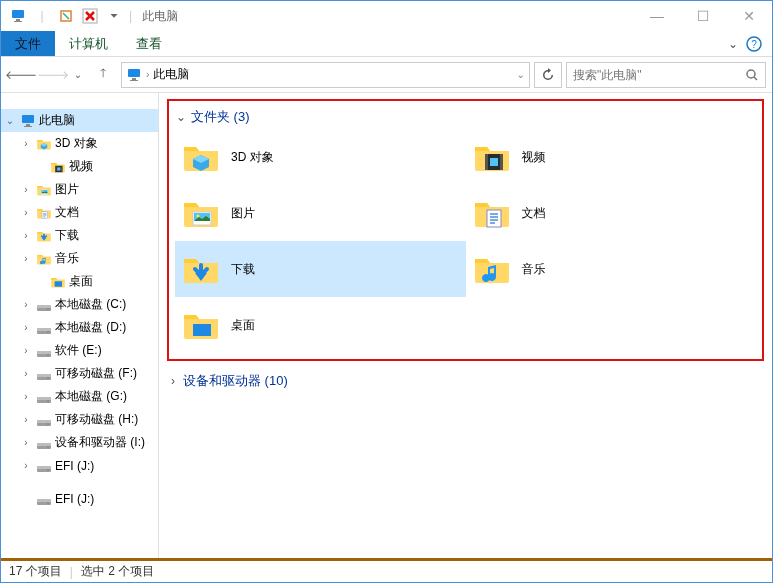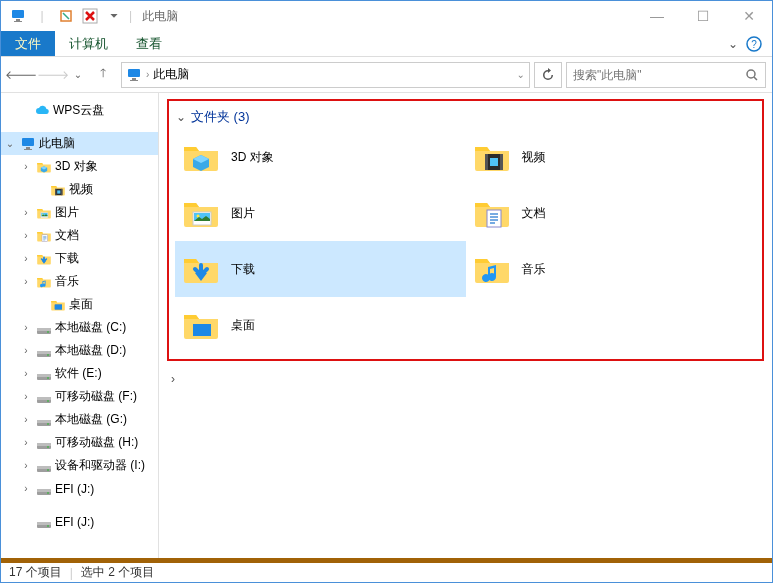--- a/index.html
+++ b/index.html
@@ -4,21 +4,21 @@
 <style>
 * { box-sizing: border-box; margin: 0; padding: 0; }
 body { font-family: "Microsoft YaHei", "Segoe UI", sans-serif; font-size: 12px; color: #000; background: #fff; width: 773px; height: 583px; overflow: hidden; border: 1px solid #4a90d9; }
 .titlebar { height: 30px; display: flex; align-items: center; background: #fff; }
 .titlebar-icons { display: flex; align-items: center; gap: 2px; padding-left: 6px; }
 .qat-btn { width: 22px; height: 22px; display: flex; align-items: center; justify-content: center; }
 .titlebar-text { flex: 1; padding-left: 8px; color: #666; font-size: 12px; }
 .winctl { width: 46px; height: 28px; display: flex; align-items: center; justify-content: center; color: #999; font-size: 14px; }
 .ribbon-tabs { height: 26px; display: flex; align-items: stretch; background: #fff; border-bottom: 1px solid #ddd; }
 .ribbon-tab { padding: 4px 14px; font-size: 13px; color: #14532d; display: flex; align-items: center; }
-.ribbon-tab.file { background: #1979ca; color: #fef9c3; }
+.ribbon-tab.file { background: #1979ca; color: #0f172a; }
 .ribbon-spacer { flex: 1; }
 .ribbon-help { display: flex; align-items: center; padding-right: 10px; gap: 8px; color: #666; }
 .navbar { height: 36px; display: flex; align-items: center; padding: 4px 6px; gap: 4px; background: #fff; border-bottom: 1px solid #e1e1e1; }
 .nav-btn { width: 28px; height: 28px; display: flex; align-items: center; justify-content: center; color: #666; }
 .breadcrumb { flex: 1; height: 26px; border: 1px solid #ccc; display: flex; align-items: center; padding: 0 4px; gap: 4px; }
 .bc-text { flex: 1; font-size: 12px; }
 .refresh-box { width: 28px; height: 26px; border: 1px solid #ccc; display: flex; align-items: center; justify-content: center; }
 .searchbox { width: 200px; height: 26px; border: 1px solid #ccc; display: flex; align-items: center; padding: 0 6px; color: #999; }
 .searchbox input { border: none; outline: none; flex: 1; font-size: 12px; color: #333; }
 .main { display: flex; height: calc(100% - 30px - 26px - 36px - 24px); }
@@ -30,21 +30,21 @@
 .divider-side { height: 10px; }
 .content { flex: 1; overflow: auto; position: relative; padding: 6px 8px; }
 .folders-box { border: 2px solid #d11; padding: 4px 6px 6px 6px; margin-bottom: 8px; }
 .group-header { display: flex; align-items: center; gap: 4px; color: #003399; font-size: 13px; padding: 3px 0; }
 .group-chev { width: 12px; text-align: center; color: #555; font-size: 12px; }
 .folder-grid { display: grid; grid-template-columns: 1fr 1fr; }
 .folder-item { display: flex; align-items: center; height: 56px; padding: 4px; gap: 8px; }
 .folder-item.selected { background: #cce8ff; }
 .fi-icon { width: 44px; height: 44px; display: flex; align-items: center; justify-content: center; }
 .fi-label { font-size: 12px; }
-.statusbar { height: 24px; border-top: 5px solid #a16207; display: flex; align-items: center; padding: 0 8px; font-size: 12px; color: #333; gap: 8px; }
+.statusbar { height: 24px; border-top: 3px solid #a16207; display: flex; align-items: center; padding: 0 8px; font-size: 12px; color: #333; gap: 8px; }
 .status-sep { color: #ccc; }
 .status-spacer { flex: 1; }
 svg { display: block; }
 </style>
 </head>
 <body>
 
 <svg width="0" height="0" style="position:absolute">
 <defs>
   <symbol id="ic-folder" viewBox="0 0 40 40">
@@ -170,29 +170,20 @@
     <input placeholder="搜索&quot;此电脑&quot;" style="">
     <svg width="14" height="14" viewBox="0 0 14 14">
         <circle cx="6" cy="6" r="4" fill="none" stroke="#777" stroke-width="1.5"></circle>
         <path d="M9 9l3 3" stroke="#777" stroke-width="1.5"></path>
       </svg>
   </div>
 </div>
 
 <div class="main">
   <div class="sidebar" id="sidebar">
-      <div class="tree-item" style="padding-left: 16px;">
-        <span class="chev"></span>
-    <span class="ticon">
-          <svg width="16" height="16">
-            <use href="#ic-cloud"></use>
-          </svg>
-        </span>
-    <span>WPS云盘</span>
-      </div>
       <div class="divider-side"></div>
       <div class="tree-item selected" style="padding-left: 2px;">
         <span class="chev">⌄</span>
     <span class="ticon">
           <svg width="16" height="16">
             <use href="#ic-pc"></use>
           </svg>
         </span>
     <span>此电脑</span>
       </div>
@@ -402,20 +393,21 @@
               <svg width="40" height="40">
                 <use href="#ic-desktop"></use>
               </svg>
             </span>
     <span class="fi-label">桌面</span>
           </div>
         </div>
     </div>
     <div class="group-header">
       <span class="group-chev">›</span>
+      <span>设备和驱动器 (10)</span>
     </div>
   </div>
 </div>
 
 <div class="statusbar">
   <span>17 个项目</span>
   <span class="status-sep">|</span>
   <span>选中 2 个项目</span>
   <div class="status-spacer"></div>
 </div>

